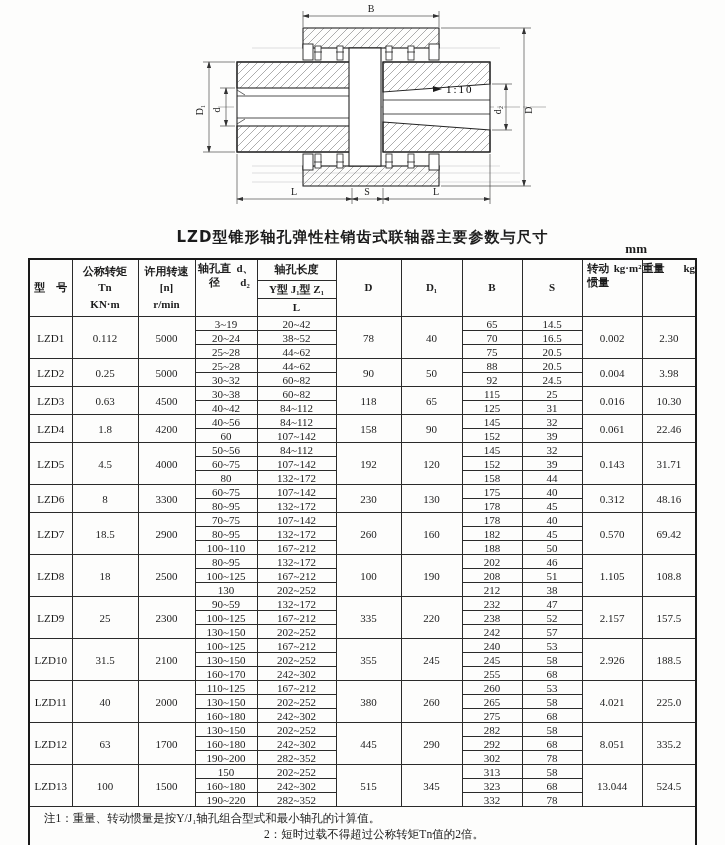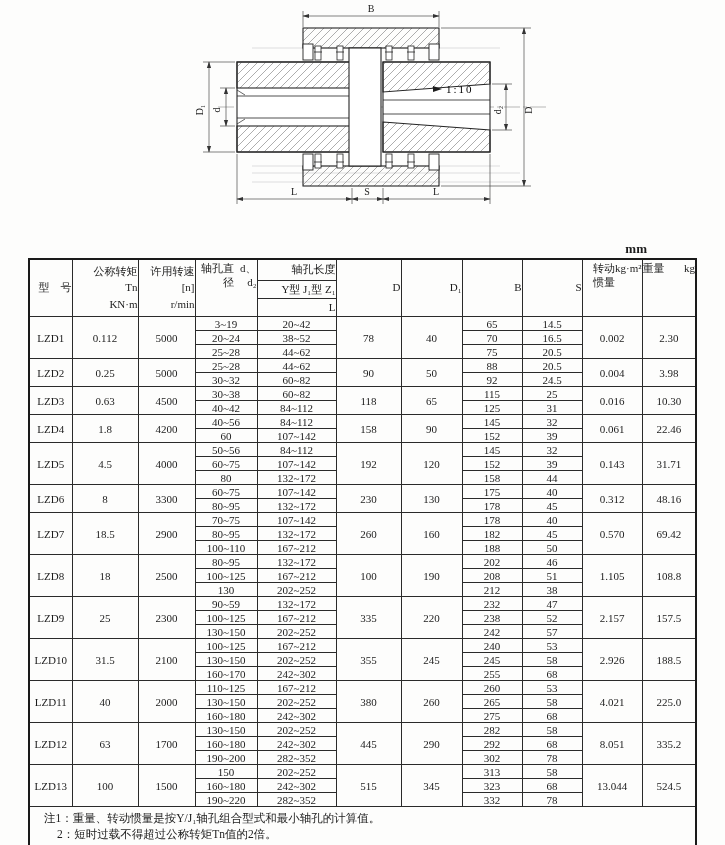--- a/index.html
+++ b/index.html
@@ -8,26 +8,26 @@
   .drawing-wrap{width:725px;height:226px;}
   .title-row{position:relative;height:24px;margin-top:2px;}
   .doc-title{display:block;text-align:center;font-family:"DejaVu Sans","Liberation Sans",sans-serif;
         font-weight:700;font-size:15px;letter-spacing:1px;}
   .unit-label{position:absolute;right:78px;top:5px;font-family:Liberation Serif, serif;
         font-size:13px;font-weight:600;margin-top:8px;}
   table.params{border-collapse:collapse;table-layout:fixed;margin:6px auto 0 auto;
         border:2px solid #1a1a1a;}
   table.params th, table.params td{border:1px solid #2a2a2a;text-align:center;vertical-align:middle;
         padding:0;font-family:"Liberation Serif","DejaVu Serif",serif;}
-  table.params th{font-size:11px;font-weight:400;line-height:1.25;text-align:right;}
+  table.params th{font-size:11px;font-weight:700;line-height:1.25;}
   table.params td{font-size:11px;height:13px;line-height:12px;white-space:nowrap;}
   .h-stack{display:flex;justify-content:space-between;height:52px;padding:2px 0;}
   .h-even{display:flex;flex-direction:column;justify-content:space-evenly;height:52px;}
   tfoot td.notes{font-size:11.5px;text-align:left;padding:3px 4px 5px 14px;line-height:16px;height:auto;}
-  .note-line2{padding-left:13px;}
+  .note-line2{padding-left:13px;text-align:center;}
 </style>
 </head>
 <body>
 
 <div class="page">
 
   <div class="drawing-wrap">
     <svg width="725" height="226" viewBox="0 0 725 226">
       <defs>
         <pattern id="hatch" patternUnits="userSpaceOnUse" width="8" height="8">
@@ -136,20 +136,21 @@
         <text x="203" y="110" transform="rotate(-90 203 110)">D₁</text>
         <text x="220" y="110" transform="rotate(-90 220 110)">d</text>
         <text x="294" y="195">L</text>
         <text x="367" y="195">S</text>
         <text x="436" y="195">L</text>
       </g>
     </svg>
   </div>
 
   <div class="title-row">
+    <span class="doc-title">LZD型锥形轴孔弹性柱销齿式联轴器主要参数与尺寸</span>
     <span class="unit-label">mm</span>
   </div>
 
   <table class="params">
     <colgroup>
       <col style="width:43px">
         <col style="width:66px">
         <col style="width:57px">
       <col style="width:62px">
         <col style="width:79px">

